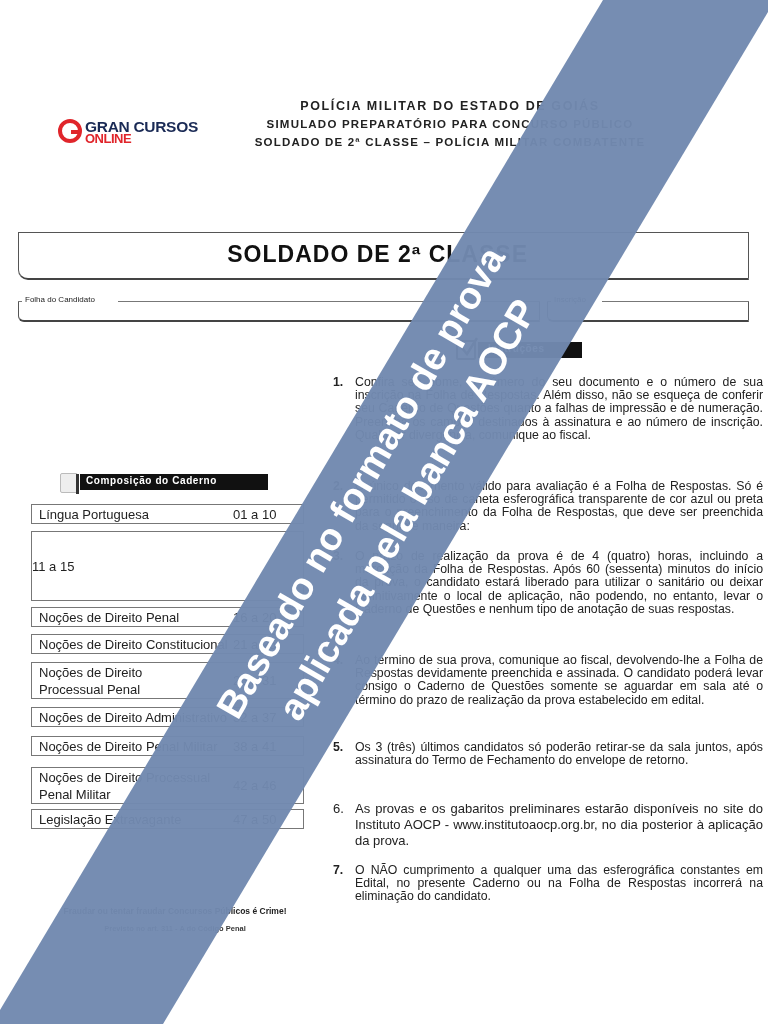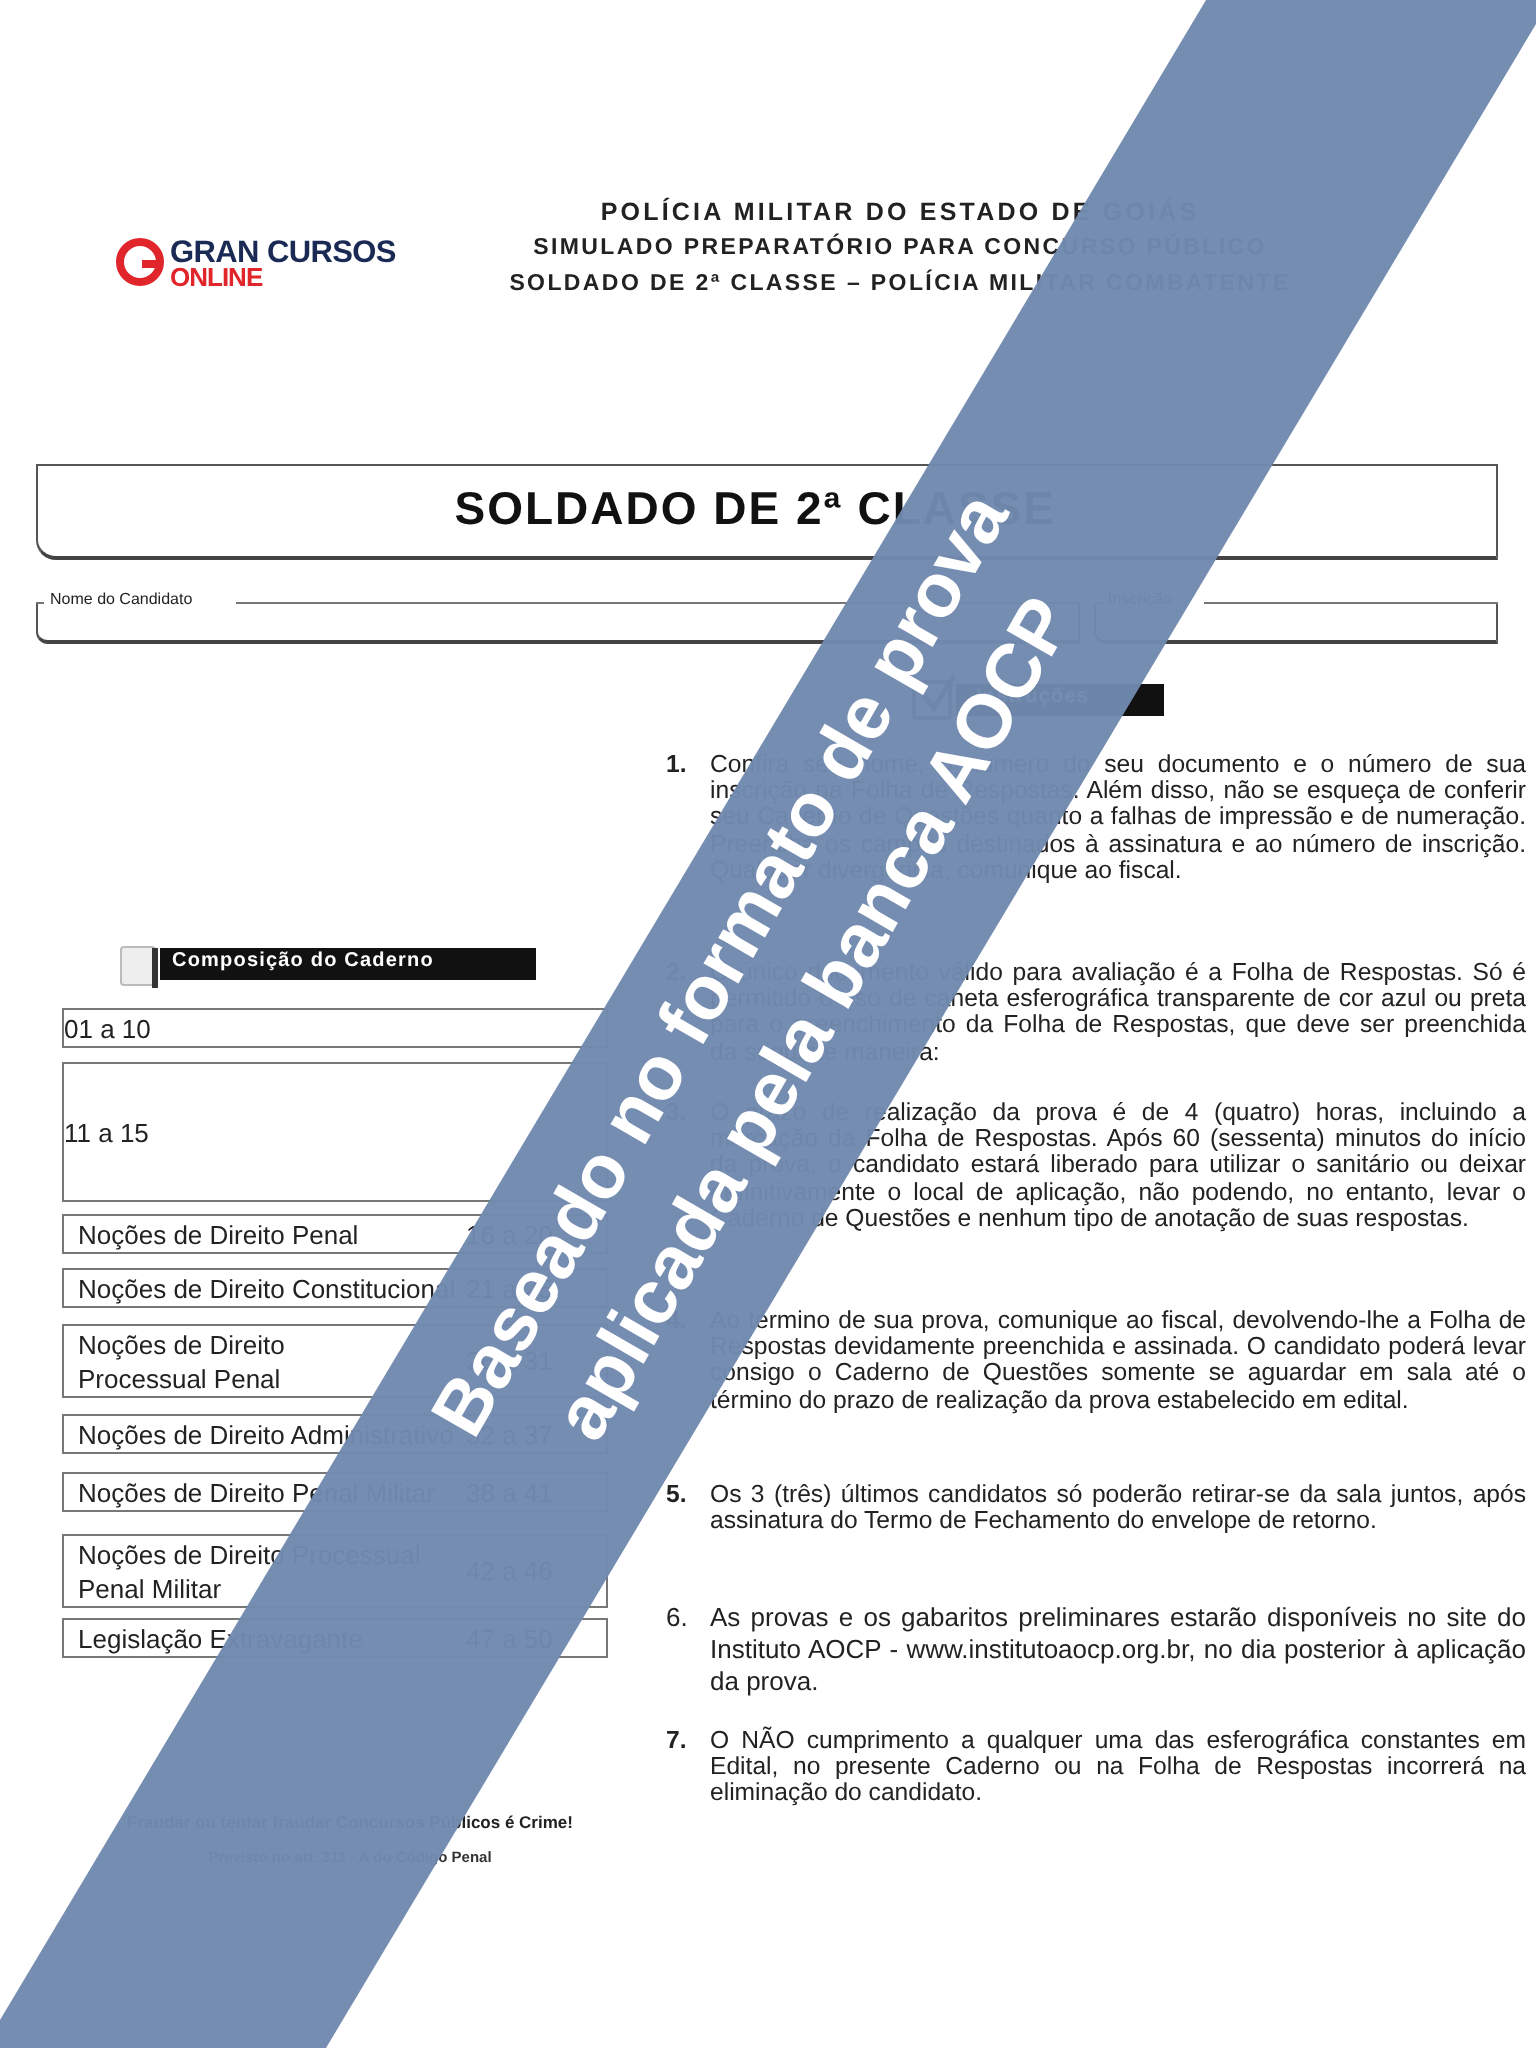--- a/index.html
+++ b/index.html
@@ -89,38 +89,39 @@
 <div class="abs hdr hdr1">POLÍCIA MILITAR DO ESTADO DE GOIÁS</div>
 <div class="abs hdr hdr2">SIMULADO PREPARATÓRIO PARA CONCURSO PÚBLICO</div>
 <div class="abs hdr hdr3">SOLDADO DE 2ª CLASSE – POLÍCIA MILITAR COMBATENTE</div>
 
 <div class="abs title-box"></div>
 <div class="abs title-text">SOLDADO DE 2ª CLASSE</div>
 
 <div class="abs field field-name"></div>
 <div class="abs field-line" style="left:18px; top:301px; width:4px;"></div>
 <div class="abs field-line" style="left:118px; top:301px; width:422px;"></div>
-<div class="abs field-label" style="left:22px; top:295px;">Nome do Candidato</div>
+<div class="abs field-label" style="left:22px; top:295px;">Folha do Candidato</div>
 
 <div class="abs field field-insc"></div>
 <div class="abs field-line" style="left:547px; top:301px; width:4px;"></div>
 <div class="abs field-line" style="left:602px; top:301px; width:147px;"></div>
 <div class="abs field-label" style="left:551px; top:295px;">Inscrição</div>
 
 <div class="abs instr-check">
   <svg width="20" height="22" viewBox="0 0 20 22">
       <path d="M3 12 L8 18 L18 2" stroke="#222" stroke-width="2.5" fill="none"></path>
     </svg>
 </div>
 <div class="abs sec-bar instr-bar">Instruções</div>
 
 <div class="abs comp-icon"></div>
 <div class="abs sec-bar comp-bar">Composição do Caderno</div>
 
 <div class="row" style="top:504px; height:20px;">
+  <span class="subj">Língua Portuguesa</span>
   <span class="rng">01 a 10</span>
 </div>
 <div class="row" style="top:531px; height:70px;">
   <span class="rng">11 a 15</span>
 </div>
 <div class="row" style="top:607px; height:20px;">
   <span class="subj">Noções de Direito Penal</span>
   <span class="rng">16 a 20</span>
 </div>
 <div class="row" style="top:634px; height:20px;">

